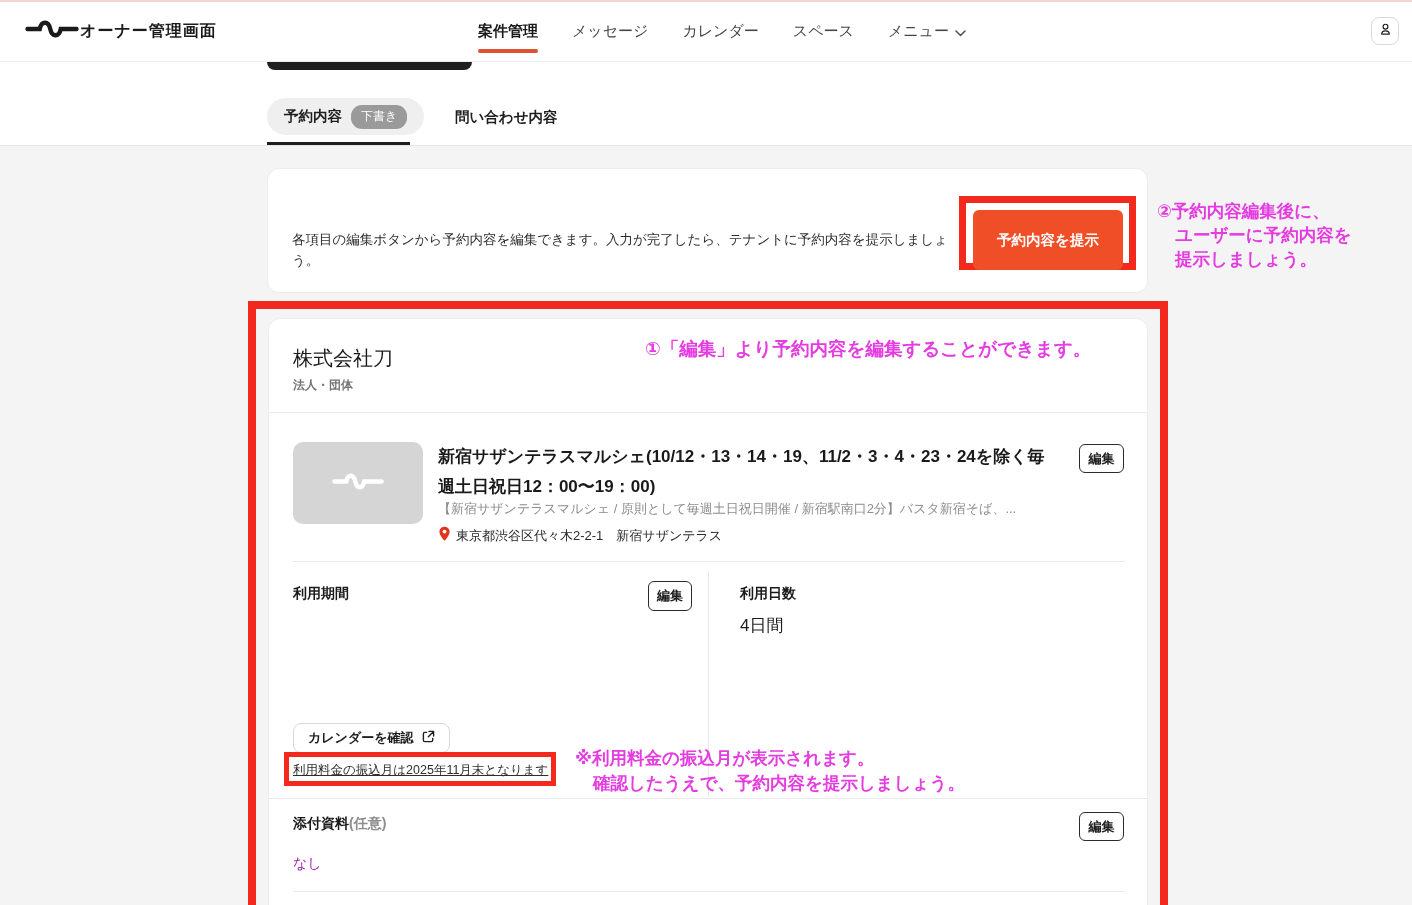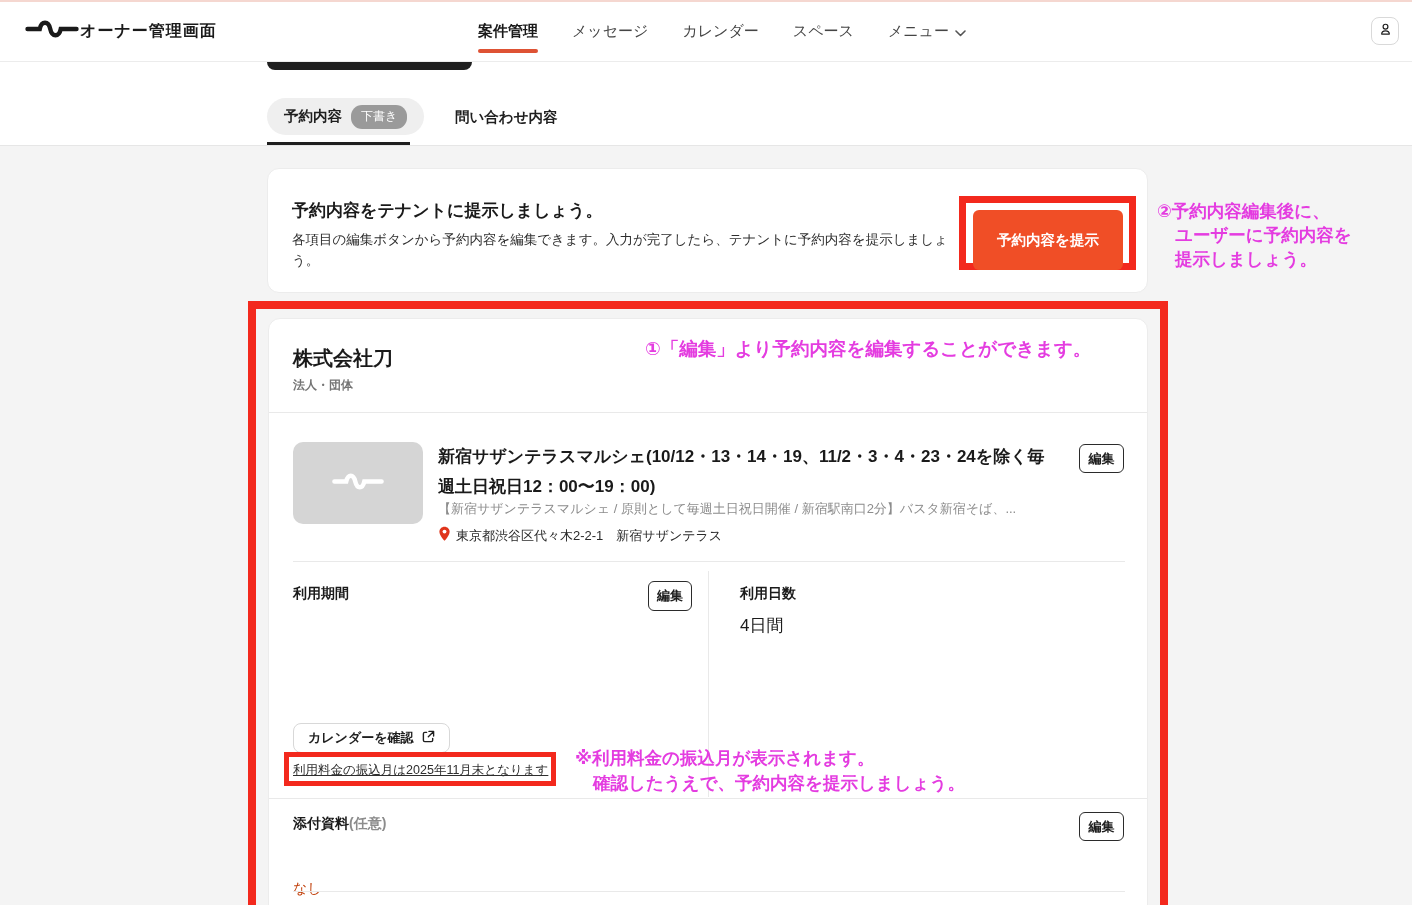--- a/index.html
+++ b/index.html
@@ -41,40 +41,40 @@
   .ann-note2 { position: absolute; left: 1157px; top: 199px; color: #e43ce0; font-size: 17.5px; font-weight: bold; line-height: 24px; z-index: 7; }
   .ann-note2 .ind { padding-left: 18px; }
   .ann-rect-big { position: absolute; left: 248px; top: 301px; width: 920px; height: 640px; border: 8px solid #f3291d; z-index: 6; pointer-events: none; }
   .ann-note1 { position: absolute; left: 645px; top: 336px; color: #e43ce0; font-size: 18.5px; font-weight: bold; z-index: 7; }
   .ann-note3 { position: absolute; left: 575px; top: 746px; color: #e43ce0; font-size: 17.5px; font-weight: bold; line-height: 25px; z-index: 7; }
   .ann-note3 .ind { padding-left: 18px; }
   .ann-box-note { position: absolute; left: 284px; top: 752px; width: 272px; height: 34px; border: 5px solid #f3291d; z-index: 7; pointer-events: none; }
 
   
   .card2 { position: absolute; left: 268px; top: 318px; width: 880px; height: 600px; background: #fff; border: 1px solid #ececec; border-radius: 12px; z-index: 4; }
-  .company-name { position: absolute; left: 24px; top: 26px; font-size: 20px; font-weight: bold; color: #1a1a1a; }
+  .company-name { position: absolute; left: 24px; top: 26px; font-size: 20px; font-weight: normal; color: #1a1a1a; }
   .company-type { position: absolute; left: 24px; top: 58px; font-size: 12px; font-weight: bold; color: #757575; }
   .div-full { position: absolute; left: 0; width: 100%; height: 1px; background: #e9e9e9; }
   .div-pad { position: absolute; left: 24px; width: 832px; height: 1px; background: #e9e9e9; }
   .thumb { position: absolute; left: 24px; top: 123px; width: 130px; height: 82px; background: #d5d5d5; border-radius: 10px; display: flex; align-items: center; justify-content: center; }
   .listing-title { position: absolute; left: 169px; top: 123px; width: 614px; font-size: 17px; font-weight: bold; line-height: 30px; color: #1a1a1a; }
   .listing-desc { position: absolute; left: 169px; top: 181px; width: 620px; font-size: 13px; color: #8c8c8c; white-space: nowrap; overflow: hidden; }
   .listing-addr { position: absolute; left: 169px; top: 207px; display: flex; align-items: center; gap: 5px; font-size: 13px; color: #2a2a2a; }
   .edit-btn { position: absolute; width: 45px; height: 29px; background: #fff; border: 1.5px solid #2b2b2b; border-radius: 6px; font-size: 13px; font-weight: bold; font-family: inherit; color: #1f1f1f; cursor: pointer; }
   .edit-listing { left: 810px; top: 125px; }
   .edit-period { left: 379px; top: 262px; width: 44px; height: 30px; }
   .edit-attach { left: 810px; top: 493px; }
   .sec-label { position: absolute; font-size: 14px; font-weight: bold; color: #1a1a1a; }
   .vdiv { position: absolute; left: 439px; top: 252px; width: 1px; height: 226px; background: #e9e9e9; }
   .dates { position: absolute; left: 24px; top: 300px; font-size: 17px; line-height: 32px; color: #1c1c1c; }
   .cal-btn { position: absolute; left: 24px; top: 404px; height: 30px; padding: 0 14px; background: #fff; border: 1px solid #d8d8d8; border-radius: 8px; display: flex; align-items: center; gap: 8px; font-size: 13px; font-weight: bold; font-family: inherit; color: #1f1f1f; cursor: pointer; }
   .transfer-note { position: absolute; left: 24px; top: 443px; font-size: 12.5px; color: #2e2e2e; text-decoration: underline; cursor: pointer; }
   .days-value { position: absolute; left: 471px; top: 295px; font-size: 17px; color: #1c1c1c; }
   .attach-optional { color: #8c8c8c; }
-  .attach-value { position: absolute; left: 24px; top: 561px; font-size: 14px; color: #c2410c; }
+  .attach-value { position: absolute; left: 24px; top: 536px; font-size: 14px; color: #a21caf; }
 </style>
 </head>
 <body>
 
 <div class="page">
   <div class="topline"></div>
 
   <div class="header">
     <div class="brand">
       <span>
@@ -123,21 +123,20 @@
     <div class="black-sliver"></div>
     <div class="tab-pill">
       <span class="tab-pill-label">予約内容</span>
       <span class="tab-badge">下書き</span>
     </div>
     <div class="tab-underline"></div>
     <div class="tab-plain">問い合わせ内容</div>
   </div>
 
   <div class="card1">
-    <div class="card1-heading">予約内容をテナントに提示しましょう。</div>
     <div class="card1-body">各項目の編集ボタンから予約内容を編集できます。入力が完了したら、テナントに予約内容を提示しましょう。</div>
   </div>
   <button class="submit-btn">予約内容を提示</button>
   <div class="ann-box-btn"></div>
   <div class="ann-note2">
     <div>②予約内容編集後に、</div>
     <div class="ind">ユーザーに予約内容を</div>
     <div class="ind">提示しましょう。</div>
   </div>
 

